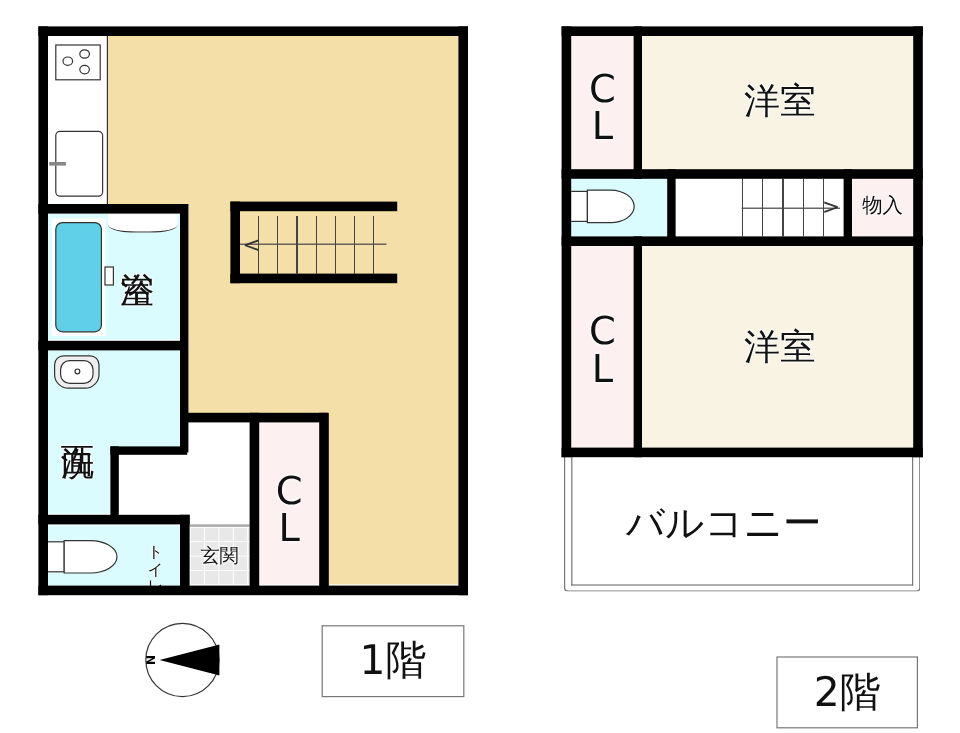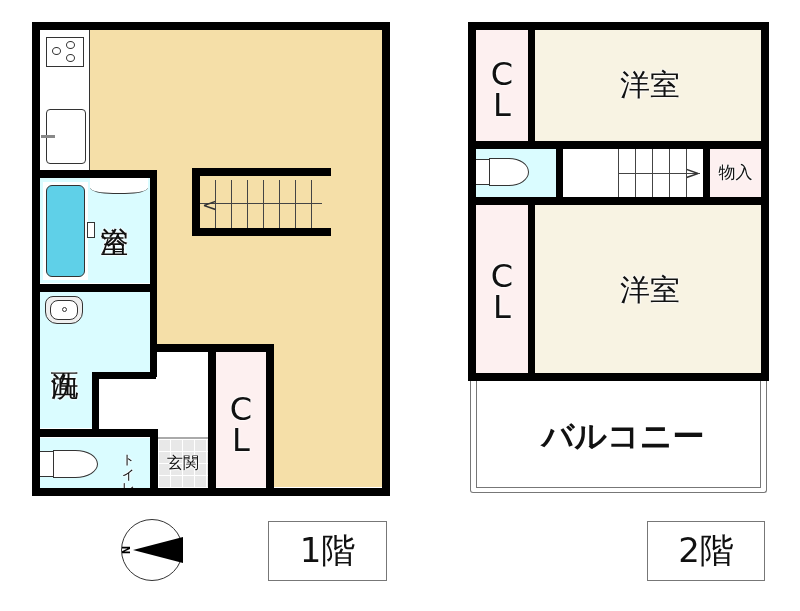--- a/index.html
+++ b/index.html
@@ -113,21 +113,21 @@
 
   <div class="abs" style="left:476px;top:205px;width:52px;height:168px;background:#fdf0f0;"></div>
   <div class="abs" style="left:535px;top:205px;width:226px;height:168px;background:#f8f3e3;"></div>
   <div class="lbl" style="left:600px;top:275px;width:100px;font-size:30px;">洋室</div>
   <div class="lbl" style="left:486px;top:260px;width:32px;font-size:32px;">C</div>
   <div class="lbl" style="left:486px;top:291px;width:32px;font-size:32px;">L</div>
 
   <div class="abs" style="left:470px;top:380px;width:297px;height:113px;border:1px solid #777;border-top:none;border-radius:0 0 3px 3px;background:#fff;">
     <div class="abs" style="left:5px;top:0;width:285px;height:108px;border:1px solid #777;border-top:none;"></div>
   </div>
-  <div class="lbl" style="left:488px;top:420px;width:270px;font-size:32px;font-weight:bold;">バルコニー</div>
+  <div class="lbl" style="left:468px;top:420px;width:270px;font-size:32px;">バルコニー</div>
 
   <div class="wall" style="left:468px;top:22px;width:301px;height:8px;"></div>
   <div class="wall" style="left:468px;top:22px;width:8px;height:359px;"></div>
   <div class="wall" style="left:761px;top:22px;width:8px;height:359px;"></div>
   <div class="wall" style="left:468px;top:373px;width:301px;height:8px;"></div>
   <div class="wall" style="left:468px;top:141px;width:301px;height:8px;"></div>
   <div class="wall" style="left:468px;top:197px;width:301px;height:8px;"></div>
   <div class="wall" style="left:528px;top:22px;width:7px;height:127px;"></div>
   <div class="wall" style="left:528px;top:197px;width:7px;height:184px;"></div>
   <div class="wall" style="left:556px;top:141px;width:7px;height:62px;"></div>
@@ -135,13 +135,13 @@
 </div>
 
 <div class="abs" style="left:121px;top:519px;width:62px;height:62px;border:1px solid #333;border-radius:50%;">
   <svg width="62" height="62" style="position:absolute;left:-1px;top:-1px;">
     <polygon points="12,31 62,18 62,44" fill="#000"></polygon>
   </svg>
   <div class="abs" style="left:1px;top:25px;font-size:10px;font-weight:bold;transform:rotate(-90deg);line-height:1;">N</div>
 </div>
 
 <div class="floor-tag" style="left:268px;top:521px;width:117px;height:58px;">1階</div>
-<div class="floor-tag" style="left:647px;top:521px;width:116px;height:58px;">2階</div>
+<div class="floor-tag" style="left:647px;top:547px;width:116px;height:58px;">2階</div>
 
 </body></html>

